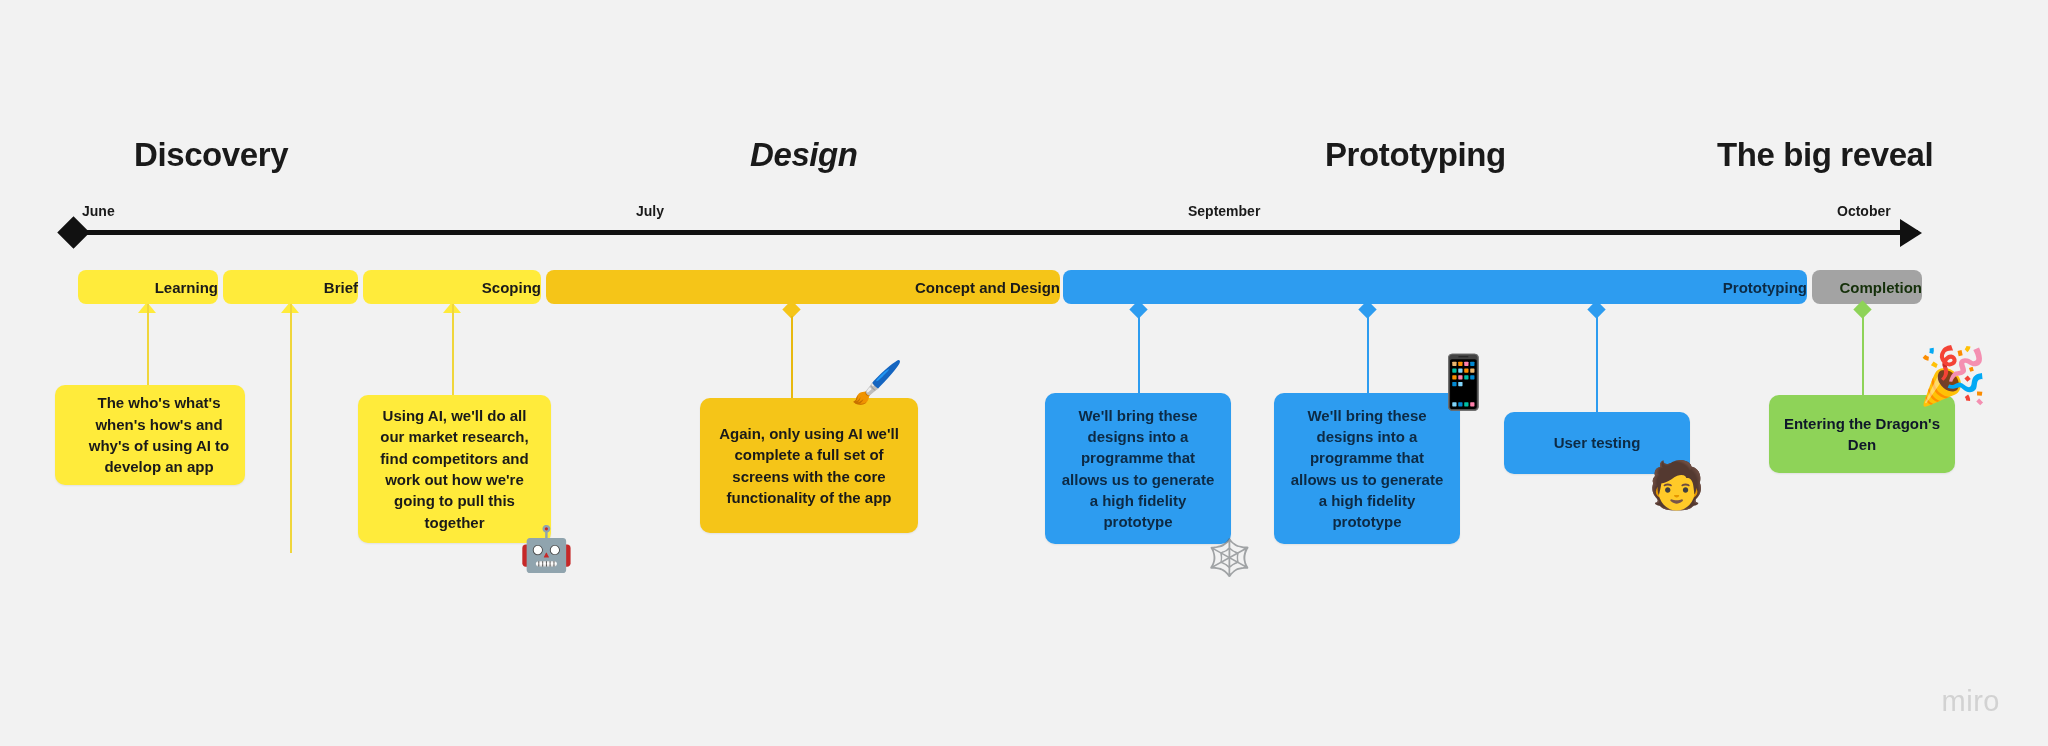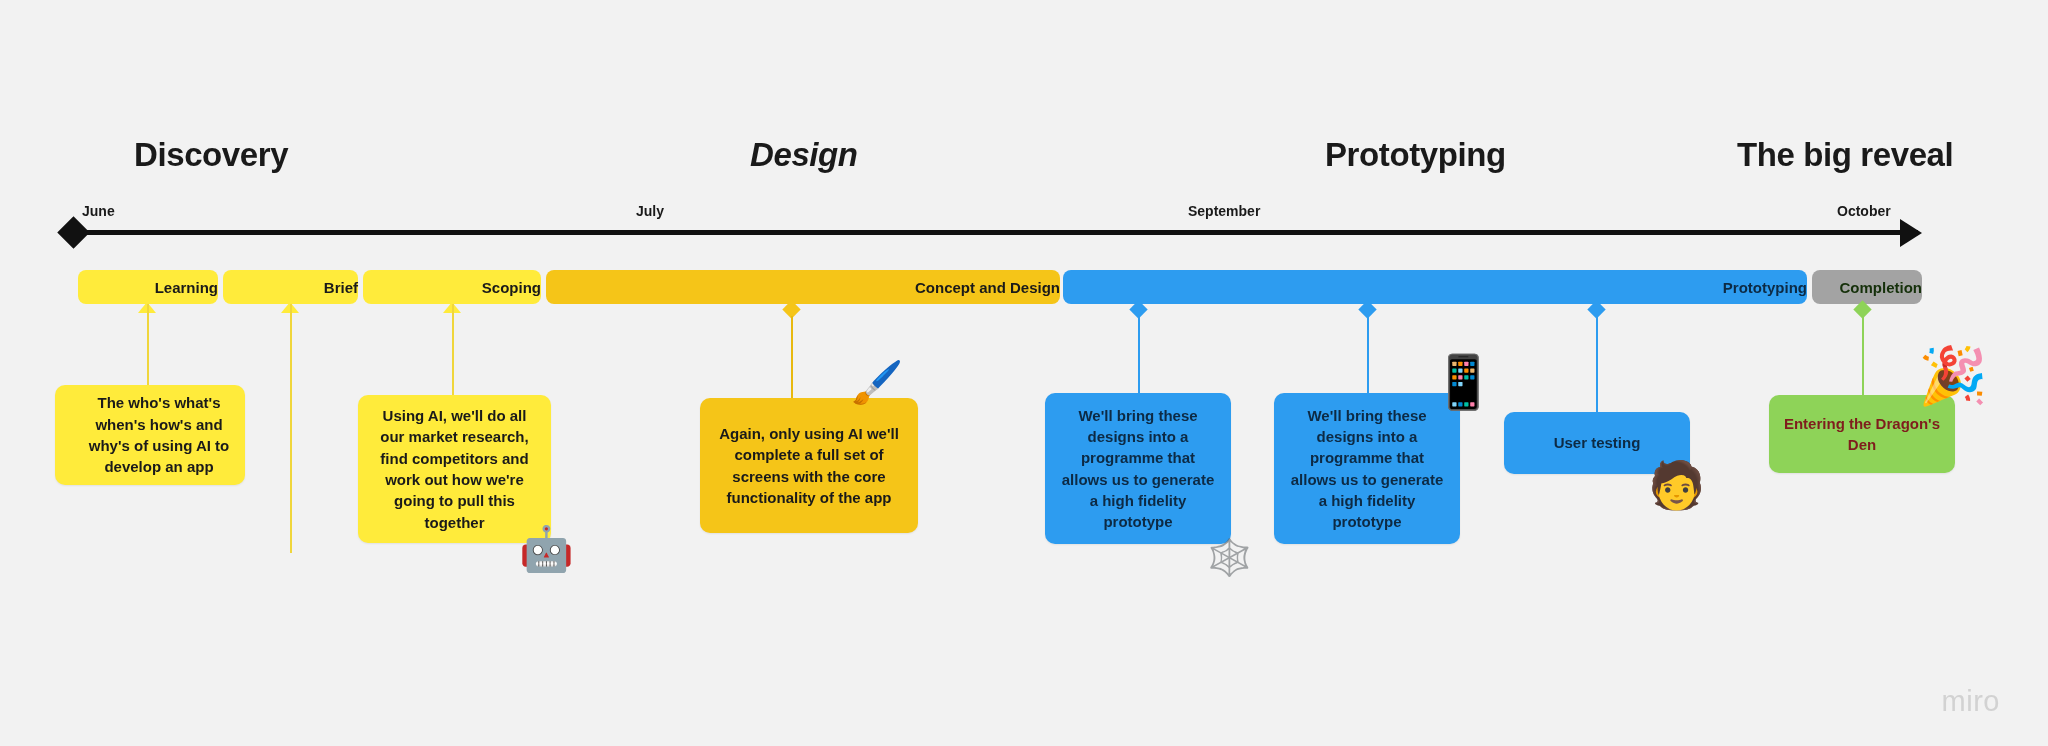--- a/index.html
+++ b/index.html
@@ -111,21 +111,21 @@
     text-align: center;
     padding: 12px 14px;
     font-size: 15px;
     font-weight: 700;
     line-height: 1.42;
     box-shadow: 0 1px 2px rgba(0,0,0,0.07);
   }
   .note.yellow      { background: #ffeb3b; color: #1a1a1a; }
   .note.deep-yellow { background: #f5c518; color: #1a1a1a; }
   .note.blue        { background: #2d9cf0; color: #0d2a44; }
-  .note.green       { background: #8ed358; color: #7f1d1d; }
+  .note.green       { background: #8ed358; color: #0f172a; }
 
   
   .sticker {
     position: absolute;
     line-height: 1;
     user-select: none;
   }
 
   
   .watermark {
@@ -139,21 +139,21 @@
   }
 </style>
 </head>
 <body>
 
 <div id="board">
 
   <div class="phase-title" style="left:134px; top:136px;">Discovery</div>
   <div class="phase-title" style="left:750px; top:136px;font-style:italic;">Design</div>
   <div class="phase-title" style="left:1325px; top:136px;">Prototyping</div>
-  <div class="phase-title" style="left:1717px; top:136px;margin-left:20px;">The big reveal</div>
+  <div class="phase-title" style="left:1717px; top:136px;">The big reveal</div>
 
   <div class="month-label" style="left:82px; top:203px;">June</div>
   <div class="month-label" style="left:636px; top:203px;">July</div>
   <div class="month-label" style="left:1188px; top:203px;">September</div>
   <div class="month-label" style="left:1837px; top:203px;">October</div>
 
   <div class="axis-start"></div>
   <div class="axis-line"></div>
   <div class="axis-arrow"></div>
 

